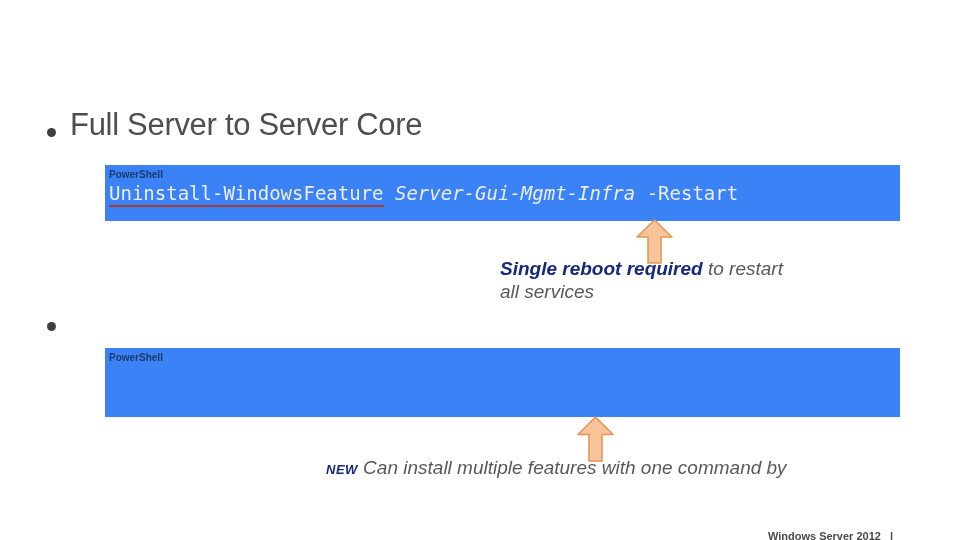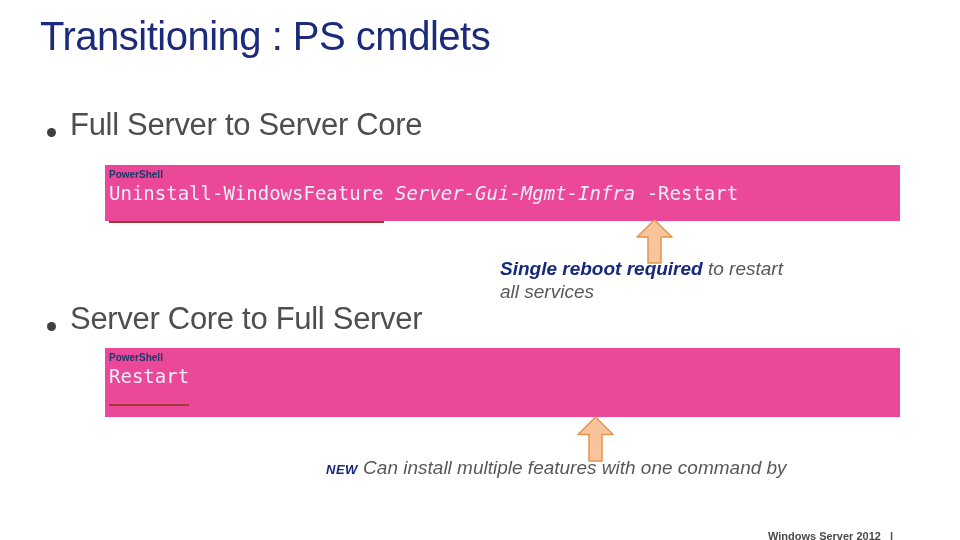--- a/index.html
+++ b/index.html
@@ -10,30 +10,30 @@
          color:#1b2a7b;letter-spacing:-0.5px;}
 
   .bullet-dot{position:absolute;width:9px;height:9px;border-radius:50%;background:#3f3f3f;}
   .dot1{left:47px;top:128px;}
   .dot2{left:47px;top:322px;}
   .bullet-heading{position:absolute;left:70px;font-size:31px;font-weight:300;color:#4e4e4e;
                   letter-spacing:-0.3px;white-space:nowrap;}
   .bh1{top:107px;}
   .bh2{top:301px;}
 
-  .codebox{position:absolute;left:105px;width:795px;background:#ec4899;box-sizing:border-box;
+  .codebox{position:absolute;left:105px;width:795px;background:#3b82f6;box-sizing:border-box;
            padding:4px 0 0 4px;}
   .box1{top:165px;height:56px;}
   .box2{top:348px;height:69px;}
   .codelabel{font-size:10px;line-height:12px;font-weight:bold;color:#1b3a6b;
              font-family:"Liberation Sans", sans-serif;}
   .codeline{font-family:"DejaVu Sans Mono","Liberation Mono",monospace;font-size:19px;
             line-height:24px;color:#e9eef7;white-space:pre;}
   .args{font-style:italic;}
-  .u-red{border-bottom:2px solid #a03a33;padding-bottom:17px;}
+  .u-red{border-bottom:2px solid #a03a33;padding-bottom:1px;}
 
   .arrow{position:absolute;}
   .arrow1{left:636px;top:219px;}
   .arrow2{left:577px;top:416px;}
 
   .callout{position:absolute;text-align:left;font-style:italic;color:#58585a;font-size:19px;
            line-height:23px;}
   .callout-reboot{left:500px;top:257px;width:312px;}
   .callout-new{left:326px;top:456px;width:560px;}
   .bold-navy{font-weight:bold;color:#16297c;}
@@ -41,45 +41,42 @@
 
   .footer{position:absolute;right:67px;top:502px;font-size:11px;font-weight:bold;color:#4a4a4c;
           white-space:nowrap;margin-top:28px;}
   .footer .sep{margin-left:9px;}
 </style>
 </head>
 <body>
 
 <div class="slide">
 
-  <h1 class="title">Transitioning : PS cmdlets</h1>
 
   <span class="bullet-dot dot1"></span>
   <div class="bullet-heading bh1">Full Server to Server Core</div>
 
   <div class="codebox box1">
     <div class="codelabel">PowerShell</div>
     <div class="codeline"><span class="u-red">Uninstall-WindowsFeature</span><span class="args"> Server-Gui-Mgmt-Infra</span><span> -Restart</span></div>
   </div>
 
   <svg class="arrow arrow1" width="37" height="45" viewBox="0 0 37 45">
     <path d="M18.5 1 L36 18 L25 18 L25 44 L12 44 L12 18 L1 18 Z" stroke-width="1.5" stroke-linejoin="round" fill="#f9c49c" stroke="#e3954e"></path>
   </svg>
 
   <div class="callout callout-reboot">
     <div><span class="bold-navy">Single reboot required</span><span> to restart</span></div>
     <div>all services</div>
   </div>
 
   <span class="bullet-dot dot2"></span>
-  <div class="bullet-heading bh2">Server Core to Full Server</div>
 
   <div class="codebox box2">
     <div class="codelabel">PowerShell</div>
-    <div class="codeline"><span class="u-red">Restart</span></div>
   </div>
 
   <svg class="arrow arrow2" width="37" height="46" viewBox="0 0 37 46">
     <path d="M18.5 1 L36 18.5 L25 18.5 L25 45 L12 45 L12 18.5 L1 18.5 Z" stroke-width="1.5" stroke-linejoin="round" fill="#f9c49c" stroke="#e3954e"></path>
   </svg>
 
   <div class="callout callout-new">
     <div><span class="new-badge">NEW</span><span> Can install multiple features with one command by</span></div>
   </div>
 

